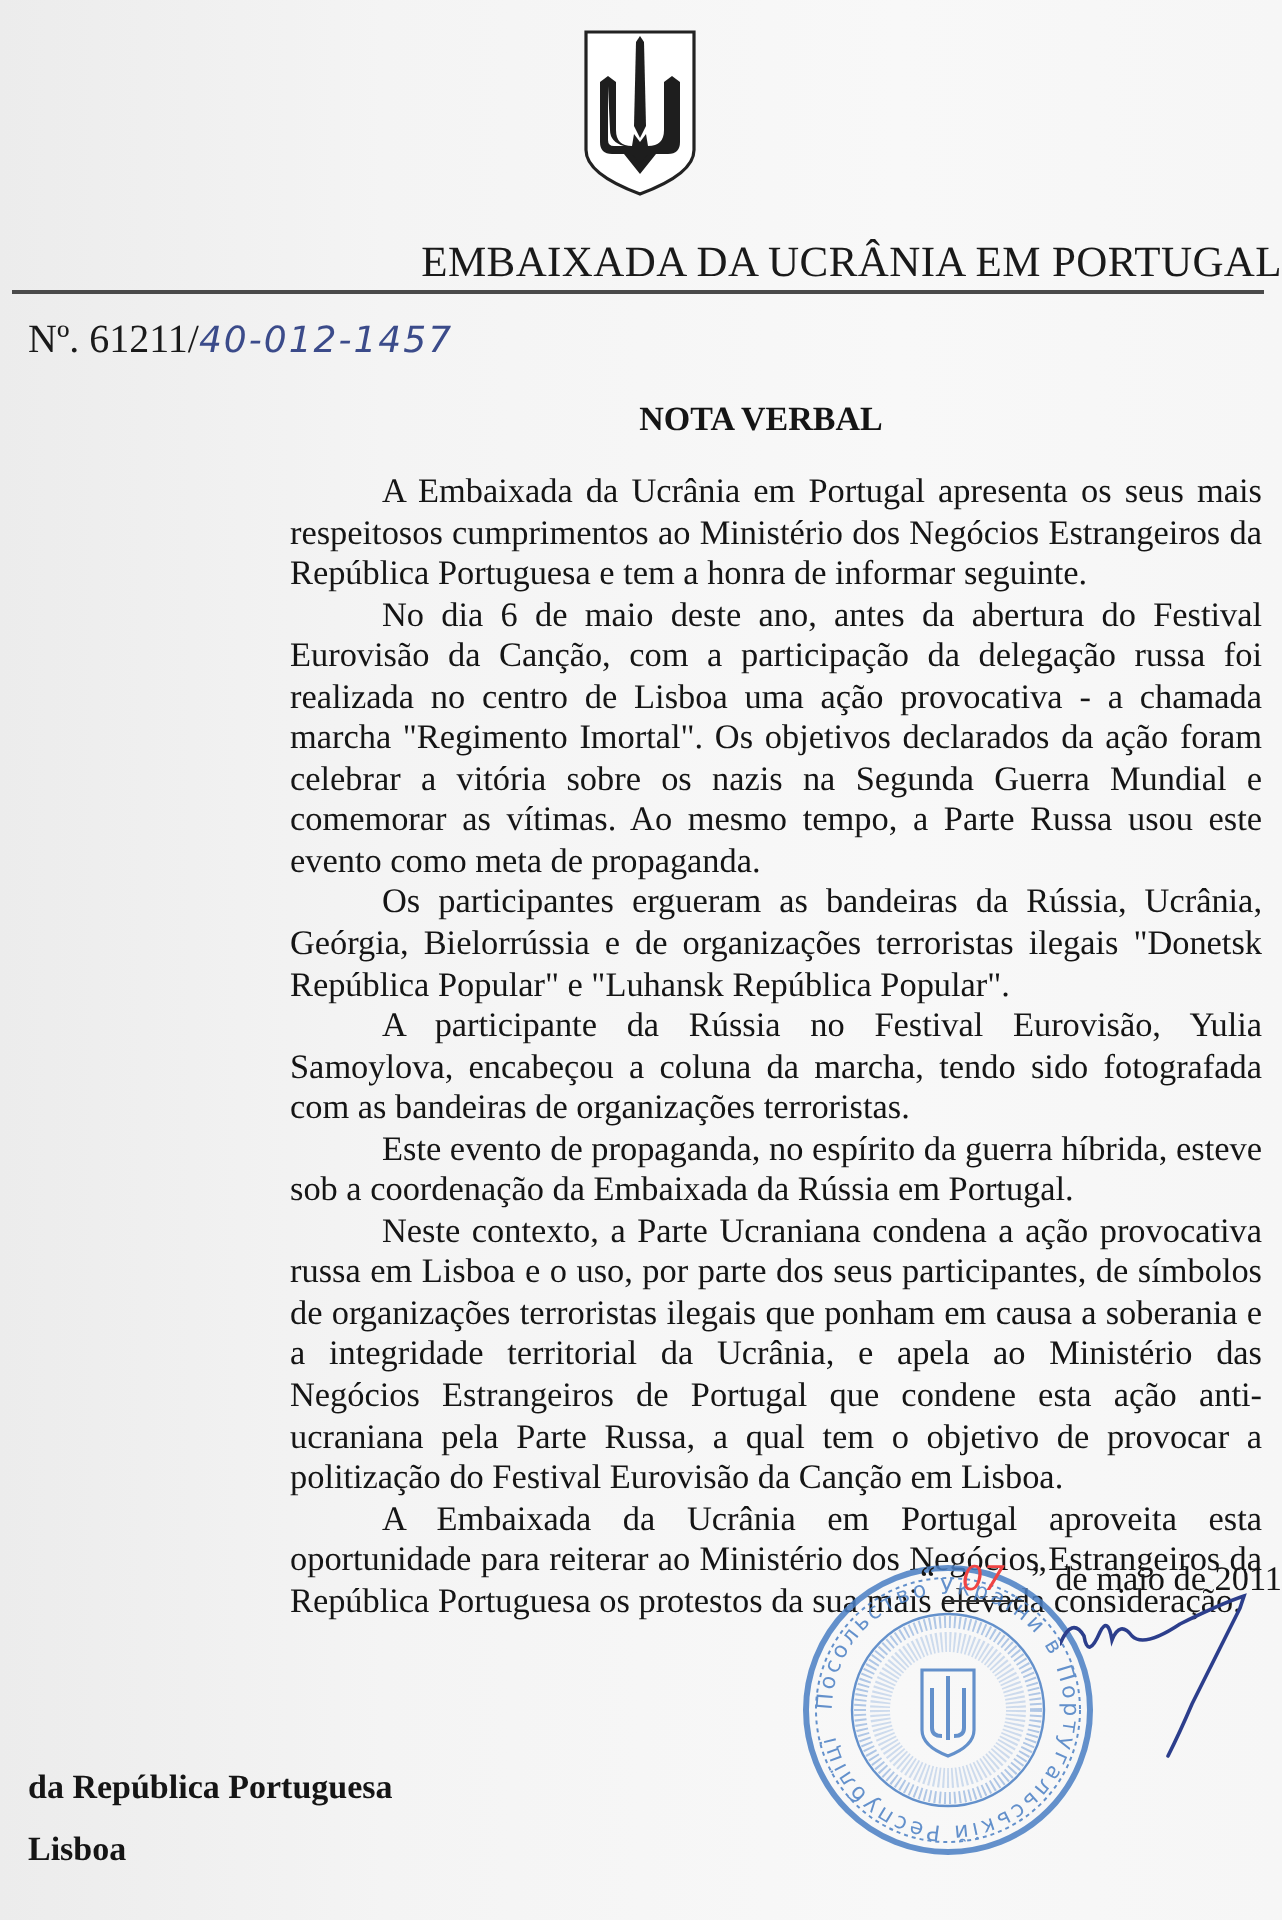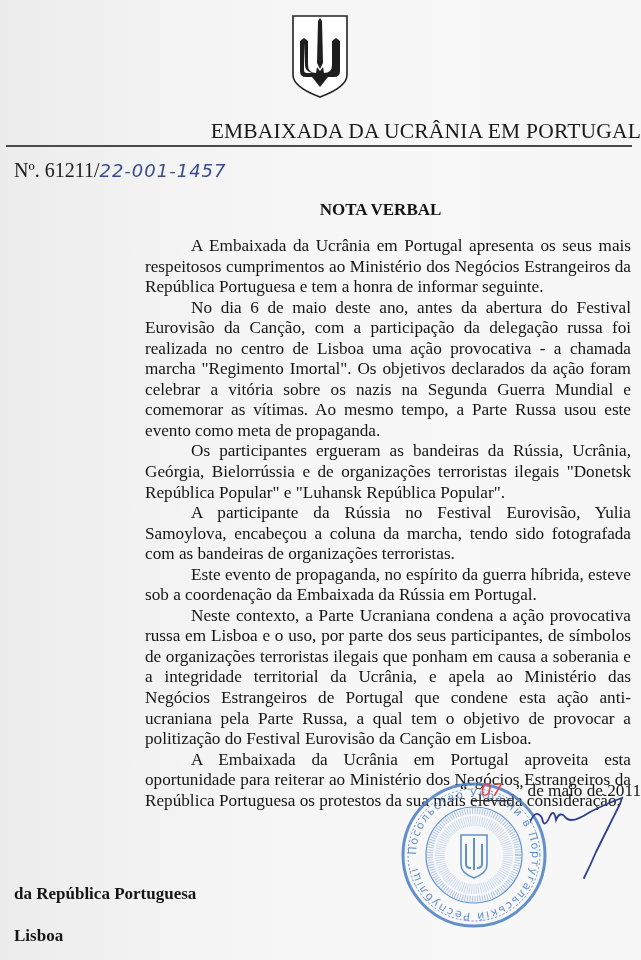--- a/index.html
+++ b/index.html
@@ -42,39 +42,39 @@
     .date-day {
       display: inline-block; min-width: 40px; text-align: center;
       border-bottom: 1px solid #333; font-family: "DejaVu Sans", sans-serif; font-style: italic;
       color: #ef4444; font-size: 17px; margin: 0 4px;
     }
     .stamp { position: absolute; left: 399px; top: 780px; width: 150px; height: 150px; opacity: 0.85; }
     .signature { position: absolute; left: 530px; top: 790px; width: 100px; height: 100px; }
     .recipient {
       position: absolute; left: 14px; top: 883px; font-size: 17px; font-weight: bold; line-height: 22px;
     }
-    .recipient .city { margin-top: 20px; }
+    .recipient .city { margin-top: 9px; }
   </style>
 </head>
 <body>
 
 <svg class="emblem" viewBox="0 0 60 86">
   <path d="M3 3 H57 V62 Q57 74 30 84 Q3 74 3 62 Z" fill="#fff" stroke="#222" stroke-width="1.6"></path>
   <g fill="#1e1e1e">
     <path d="M28 8 L30 5 L32 8 L33 50 L30 56 L27 50 Z"></path>
     <path d="M10 28 L14 25 L18 28 L18 52 Q18 60 26 60 L27 54 L30 58 L33 54 L34 60 Q42 60 42 52 L42 28 L46 25 L50 28 L50 58 Q50 64 44 64 L36 64 L30 72 L24 64 L16 64 Q10 64 10 58 Z M14 30 L14 57 Q14 60 17 60 L22 60 Q15 58 15 52 Z M46 30 L46 57 Q46 60 43 60 L38 60 Q45 58 45 52 Z"></path>
     <path d="M22 64 L30 74 L38 64 L34 64 L30 69 L26 64 Z"></path>
   </g>
 </svg>
 
 <div class="header-title">EMBAIXADA DA UCRÂNIA EM PORTUGAL</div>
 <div class="header-rule"></div>
 
 <div class="ref-number">
-  <span>Nº. 61211/</span><span class="ref-hand">22-001-1457</span>
+  <span>Nº. 61211/</span><span class="ref-hand">40-012-1457</span>
 </div>
 
 <div class="doc-title">NOTA VERBAL</div>
 
 <div class="body-text">
   <p>A Embaixada da Ucrânia em Portugal apresenta os seus mais respeitosos cumprimentos ao Ministério dos Negócios Estrangeiros da República Portuguesa e tem a honra de informar seguinte.</p>
   <p>No dia 6 de maio deste ano, antes da abertura do Festival Eurovisão da Canção, com a participação da delegação russa foi realizada no centro de Lisboa uma ação provocativa - a chamada marcha "Regimento Imortal". Os objetivos declarados da ação foram celebrar a vitória sobre os nazis na Segunda Guerra Mundial e comemorar as vítimas. Ao mesmo tempo, a Parte Russa usou este evento como meta de propaganda.</p>
   <p>Os participantes ergueram as bandeiras da Rússia, Ucrânia, Geórgia, Bielorrússia e de organizações terroristas ilegais "Donetsk República Popular" e "Luhansk República Popular".</p>
   <p>A participante da Rússia no Festival Eurovisão, Yulia Samoylova, encabeçou a coluna da marcha, tendo sido fotografada com as bandeiras de organizações terroristas.</p>
   <p>Este evento de propaganda, no espírito da guerra híbrida, esteve sob a coordenação da Embaixada da Rússia em Portugal.</p>

